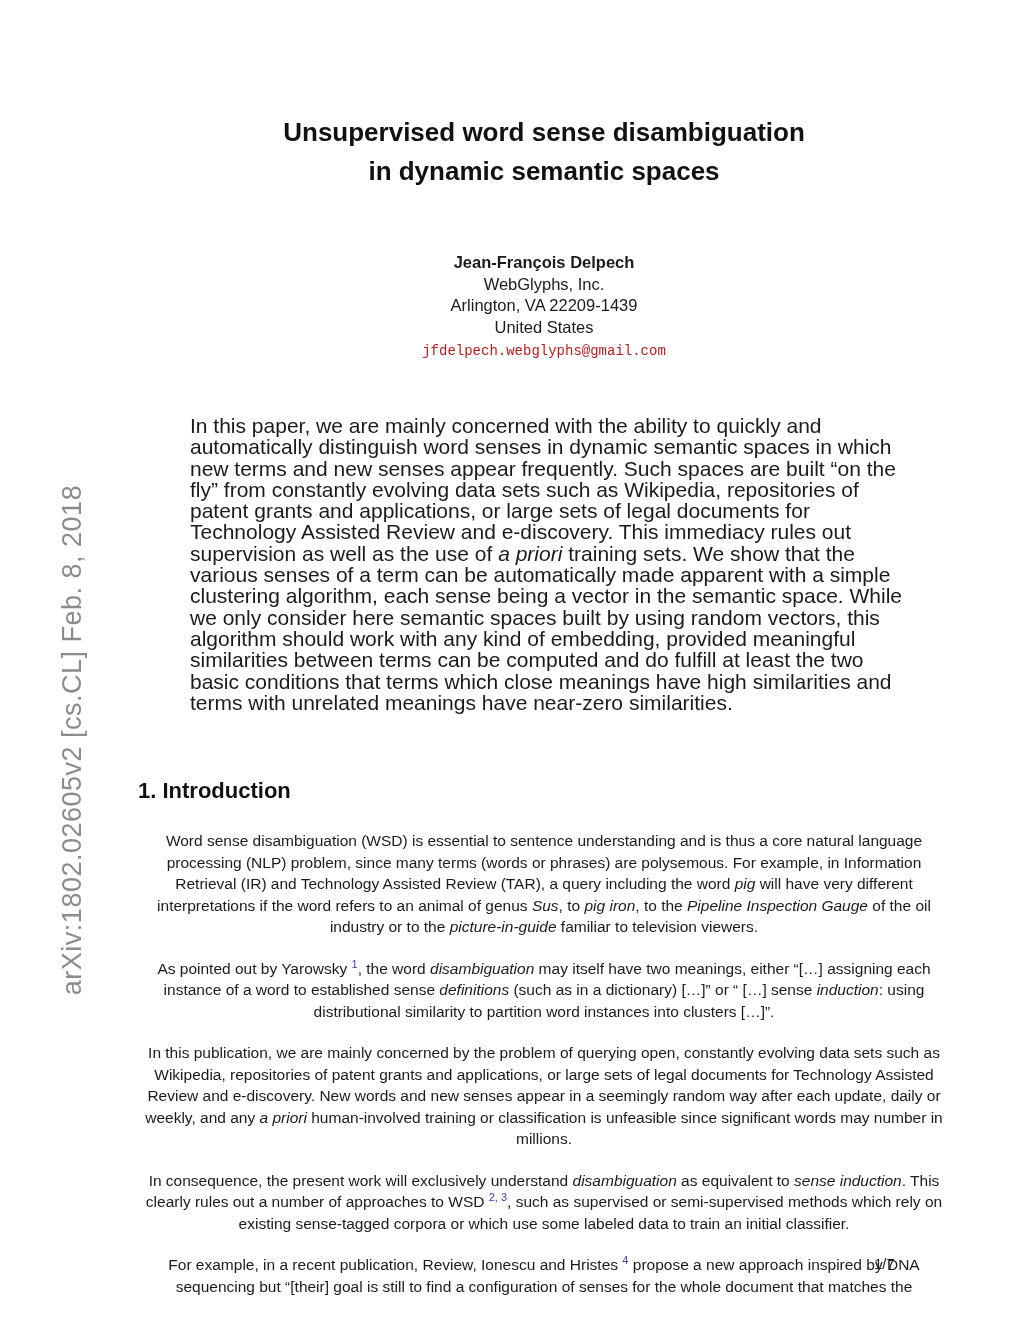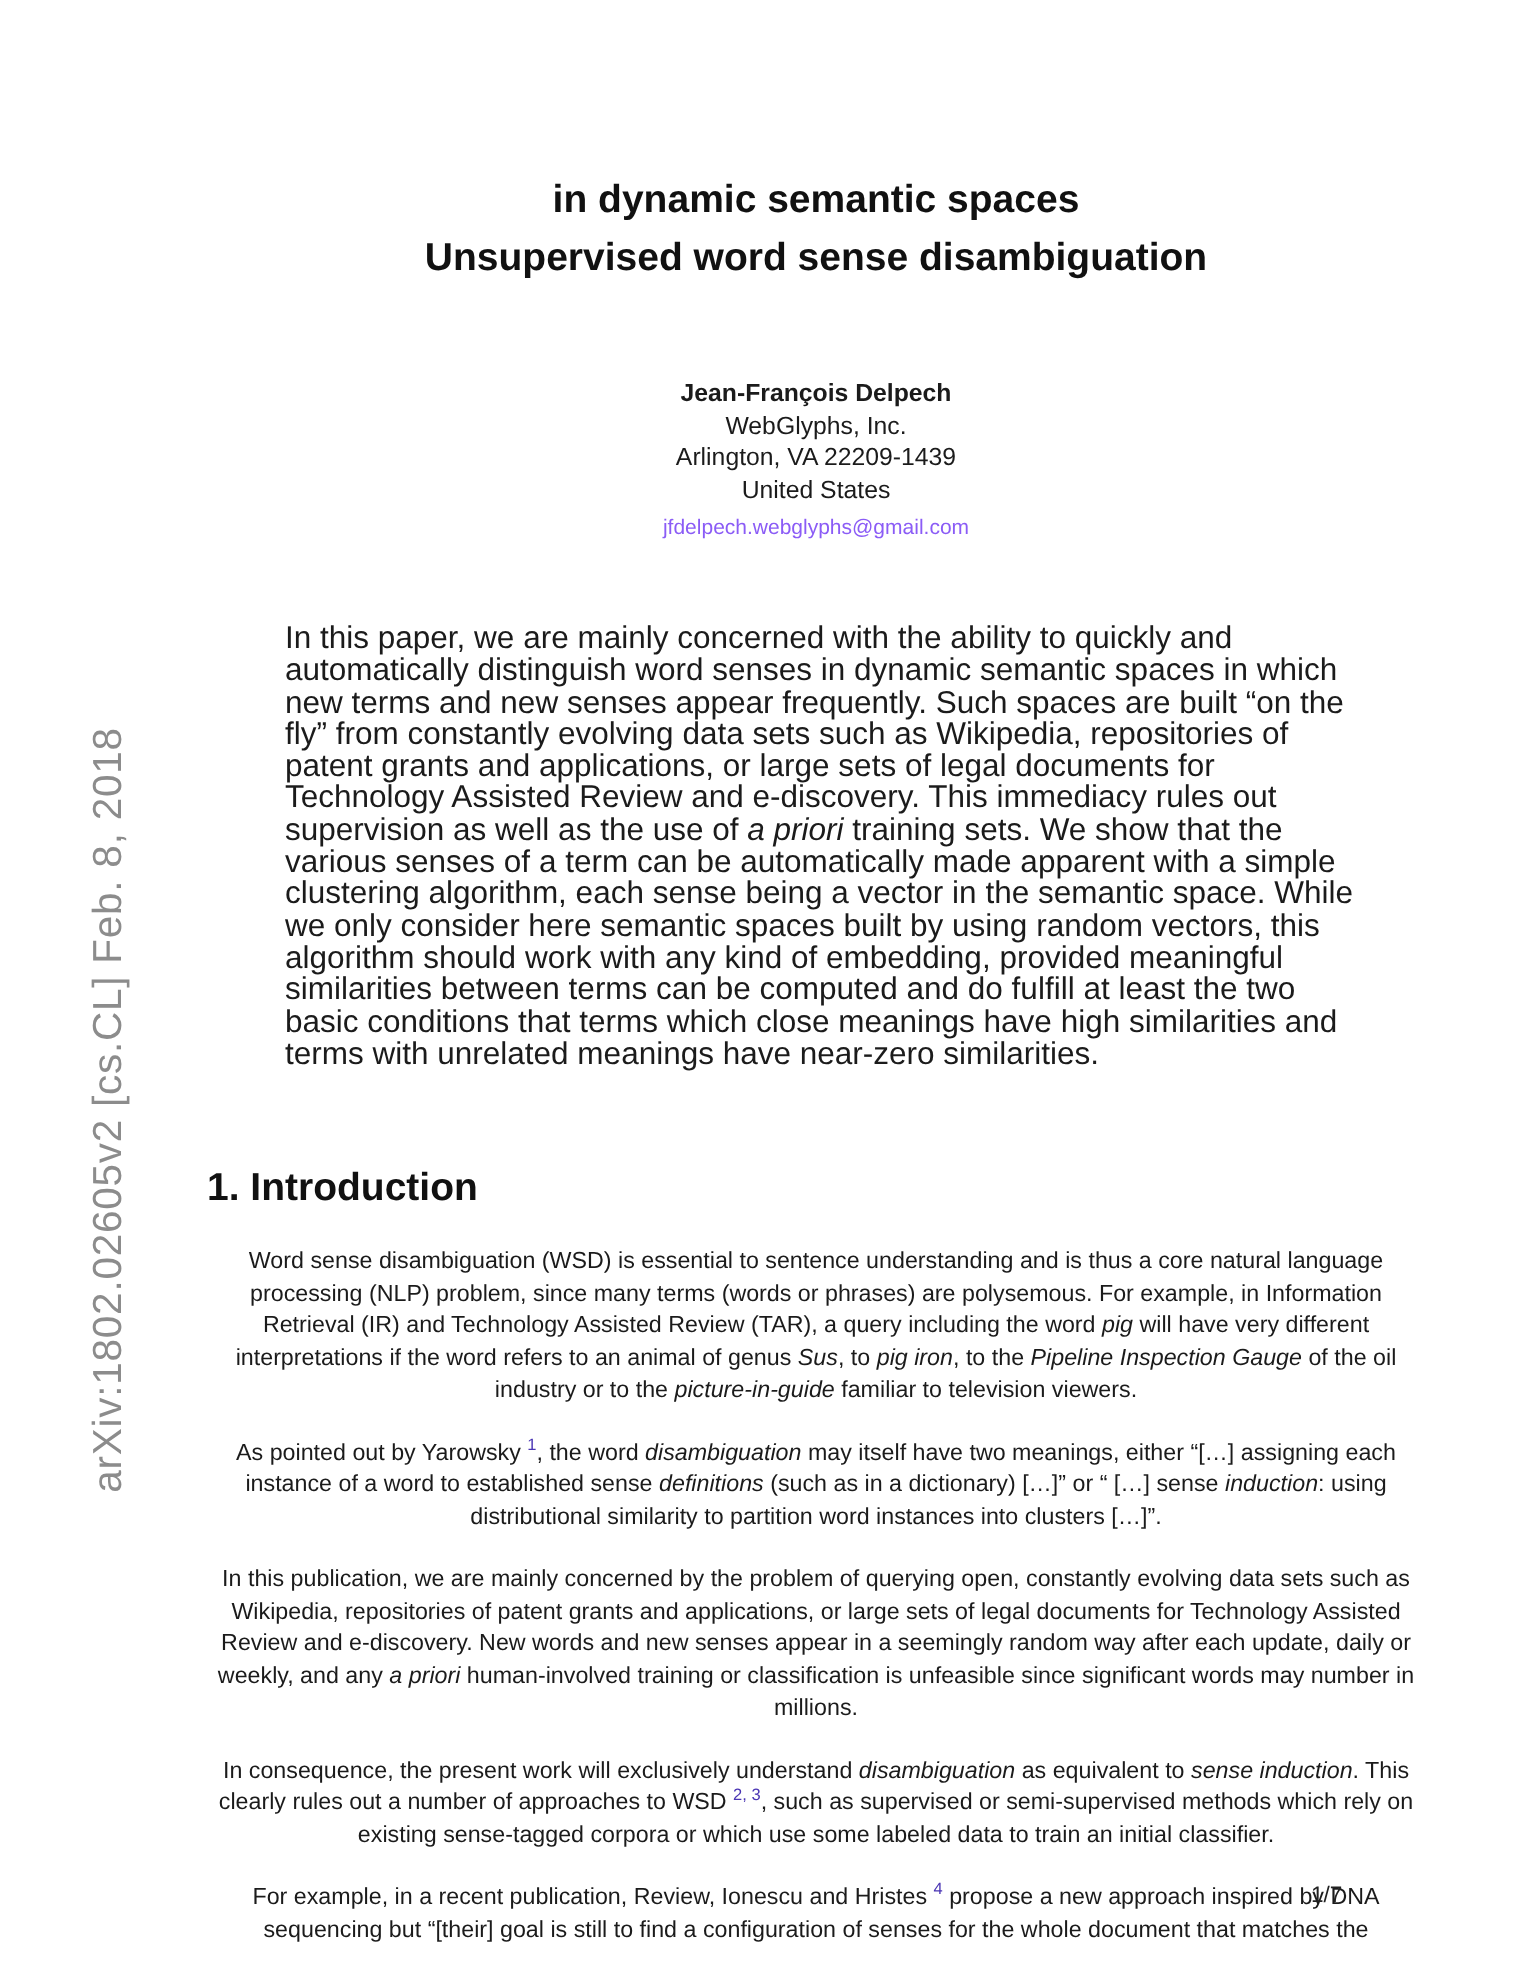--- a/index.html
+++ b/index.html
@@ -23,31 +23,31 @@
 
   .title-block { margin-top: 113px; text-align: center; }
   .title-line {
     font-size: 26px; font-weight: bold; color: #111111; line-height: 39px;
   }
 
   .author-block { margin-top: 61px; text-align: center; }
   .author-name  { font-size: 16.5px; font-weight: bold; line-height: 21.5px; }
   .author-line  { font-size: 16.5px; line-height: 21.5px; }
   .author-email {
-    font-family: Liberation Sans, sans-serif;
-    font-size: 14px; line-height: 21px; margin-top: 3px; color: #8b5cf6;
+    font-family: Liberation Mono, monospace;
+    font-size: 14px; line-height: 21px; margin-top: 3px; color: #b91c1c;
   }
 
   .abstract {
     margin: 53px 0 0 52px; width: 718px;
     font-size: 21px; line-height: 21.3px; text-align: left;
   }
 
   .section-heading {
-    margin: 66px 0 0 0; font-size: 26px; font-weight: bold; color: #111111;
+    margin: 66px 0 0 0; font-size: 22px; font-weight: bold; color: #111111;
     line-height: 24px;
   }
 
   .para {
     margin: 20px 0 0 0; width: 812px;
     font-size: 15.5px; line-height: 21.5px; text-align: center;
   }
   .para.first { margin-top: 27px; }
 
   .it { font-style: italic; }
@@ -64,22 +64,22 @@
 </head>
 <body>
 
 <div class="page">
 
   <div class="watermark">arXiv:1802.02605v2 [cs.CL] Feb. 8, 2018</div>
 
   <div class="content">
 
     <div class="title-block">
+      <div class="title-line">Unsupervised word sense disambiguation</div>
       <div class="title-line">in dynamic semantic spaces</div>
-      <div class="title-line">Unsupervised word sense disambiguation</div>
     </div>
 
     <div class="author-block">
       <div class="author-name">Jean-François Delpech</div>
       <div class="author-line">WebGlyphs, Inc.</div>
       <div class="author-line">Arlington, VA 22209-1439</div>
       <div class="author-line">United States</div>
       <div class="author-email">jfdelpech.webglyphs@gmail.com</div>
     </div>
 

